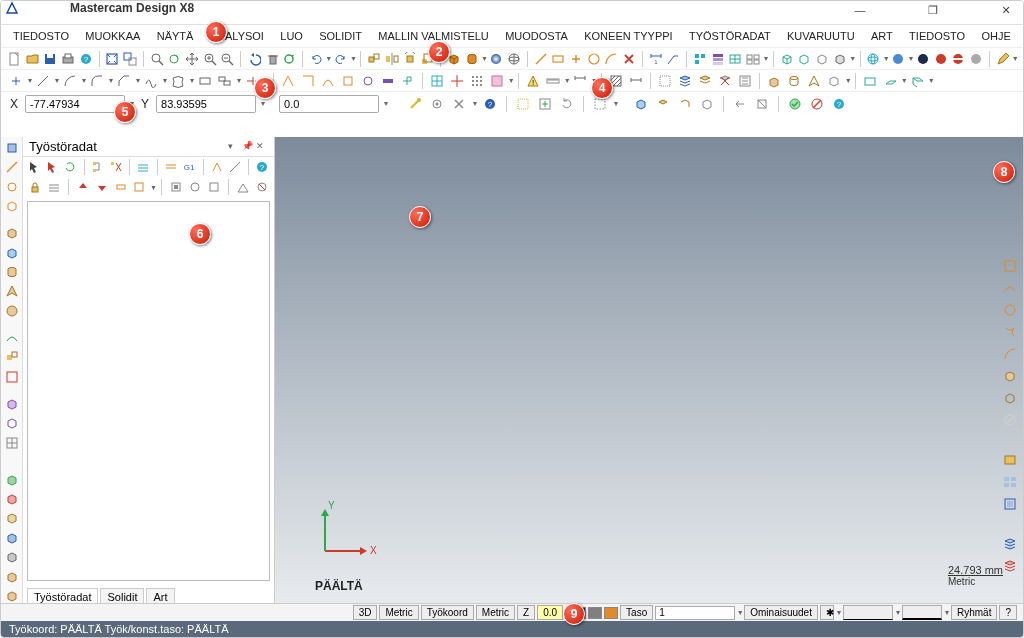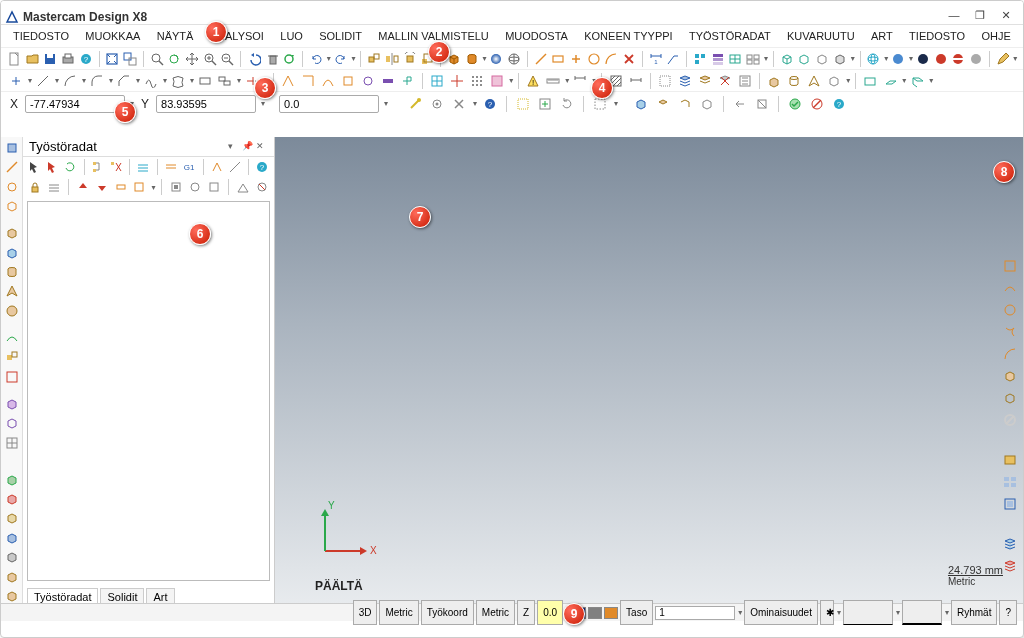--- a/index.html
+++ b/index.html
@@ -1,20 +1,20 @@
 <!DOCTYPE html>
 <html><head>
 <meta charset="utf-8">
 <style>
   * { box-sizing: border-box; margin: 0; padding: 0; font-family: "Segoe UI", Tahoma, sans-serif; }
   body { background: #fff; }
   .outer { width: 1024px; height: 638px; position: relative; background: #fff; border: 1px solid #ccc; border-radius: 4px; box-shadow: 4px 4px 10px rgba(0,0,0,0.15); overflow: hidden; }
 
   
-  .titlebar { height: 24px; display: flex; align-items: flex-end; padding: 0 4px; background: #fff; border-bottom: 1px solid #e0e0e0; }
+  .titlebar { height: 24px; display: flex; align-items: flex-start; padding: 0 4px; background: #fff; border-bottom: 1px solid #e0e0e0; gap: 47px; }
   .titlebar .logo { width: 14px; height: 14px; margin-right: 4px; display:inline-block;}
   .titlebar .logo svg { width:14px; height:14px;}
   .titlebar .title { font-size: 12px; font-weight: 600; color: #333;}
   .titlebar .spacer { flex: 1; }
   .titlebar .winbtn { width: 26px; height: 18px; display:flex; align-items:center; justify-content:center; font-size:11px; color:#444; cursor:default;}
 
   
   .menubar { height: 22px; display:flex; align-items:center; gap: 6px; padding: 0 8px; font-size: 11px; color:#222;justify-content:space-between;}
   .menubar span { padding: 2px 4px; cursor: default; }
 
@@ -54,21 +54,21 @@
   .axis svg { width:60px; height:60px; overflow:visible;}
   .plabel { position:absolute; left:40px; bottom:12px; font-size:12px; font-weight:700; color:#222;}
   .scale { position:absolute; right:20px; bottom:18px; text-align:left; font-size:10px; color:#333;}
   .scale .lab { text-decoration: underline; font-size:11px;}
 
   .rightrail { position:absolute; right:2px; top:136px; bottom:32px; width:22px; display:flex; flex-direction:column; gap:4px; align-items:center; padding-top:120px;}
   .rightrail .tool { width:18px; height:18px;}
 
   
   .proprow { position:absolute; bottom:16px; left:0; right:0; height:18px; display:flex; align-items:center; gap:2px; padding:0 6px; border-top:1px solid #ccc; font-size:10px; background:#f4f4f4;}
-  .proprow .btn { background:#eee; border:1px solid #aaa; padding:0 5px; height:25px; display:flex; align-items:center; font-size:10px;}
+  .proprow .btn { background:#eee; border:1px solid #aaa; padding:0 5px; height:15px; display:flex; align-items:center; font-size:10px;}
   .proprow .zf { background:#ffffaa;}
   .proprow .sw { width:14px; height:12px; border:1px solid #888;}
   .proprow .spc { flex:1;}
   .proprow input { height:14px; width:80px; font-size:10px; padding:0 3px; border:1px solid #aaa;}
   .status { position:absolute; bottom:0; left:0; right:0; height:16px; background:#5a6a7a; color:#fff; font-size:11px; display:flex; align-items:center; padding:0 8px;}
 
   
   .call { position:absolute; width:22px; height:22px; border-radius:50%; background:radial-gradient(circle at 30% 30%, #ff6b5b, #c91a00); border:1px solid #fff; box-shadow:1px 1px 3px rgba(0,0,0,0.5); color:#fff; font-size:12px; font-weight:700; display:flex; align-items:center; justify-content:center; z-index:200;}
 </style>
 </head>
@@ -1151,20 +1151,23 @@
     <span class="btn" style="width:14px">✱</span>
       <span class="drop">▾</span>
     <span class="btn" style="width:50px;border-bottom:1px solid #000"></span>
       <span class="drop">▾</span>
     <span class="btn" style="width:40px;border-bottom:2px solid #000"></span>
       <span class="drop">▾</span>
     <span class="btn">Ryhmät</span>
     <span class="btn">?</span>
   </div>
 
+  <div class="status">
+    <span>Työkoord: PÄÄLTÄ  Työk/konst.taso: PÄÄLTÄ</span>
+  </div>
 
   <div class="call" style="left:204px; top:20px">1</div>
   <div class="call" style="left:427px; top:40px">2</div>
   <div class="call" style="left:253px; top:76px">3</div>
   <div class="call" style="left:590px; top:76px">4</div>
   <div class="call" style="left:113px; top:100px">5</div>
   <div class="call" style="left:188px; top:222px">6</div>
   <div class="call" style="left:408px; top:205px">7</div>
   <div class="call" style="left:992px; top:160px">8</div>
   <div class="call" style="left:562px; top:602px">9</div>

